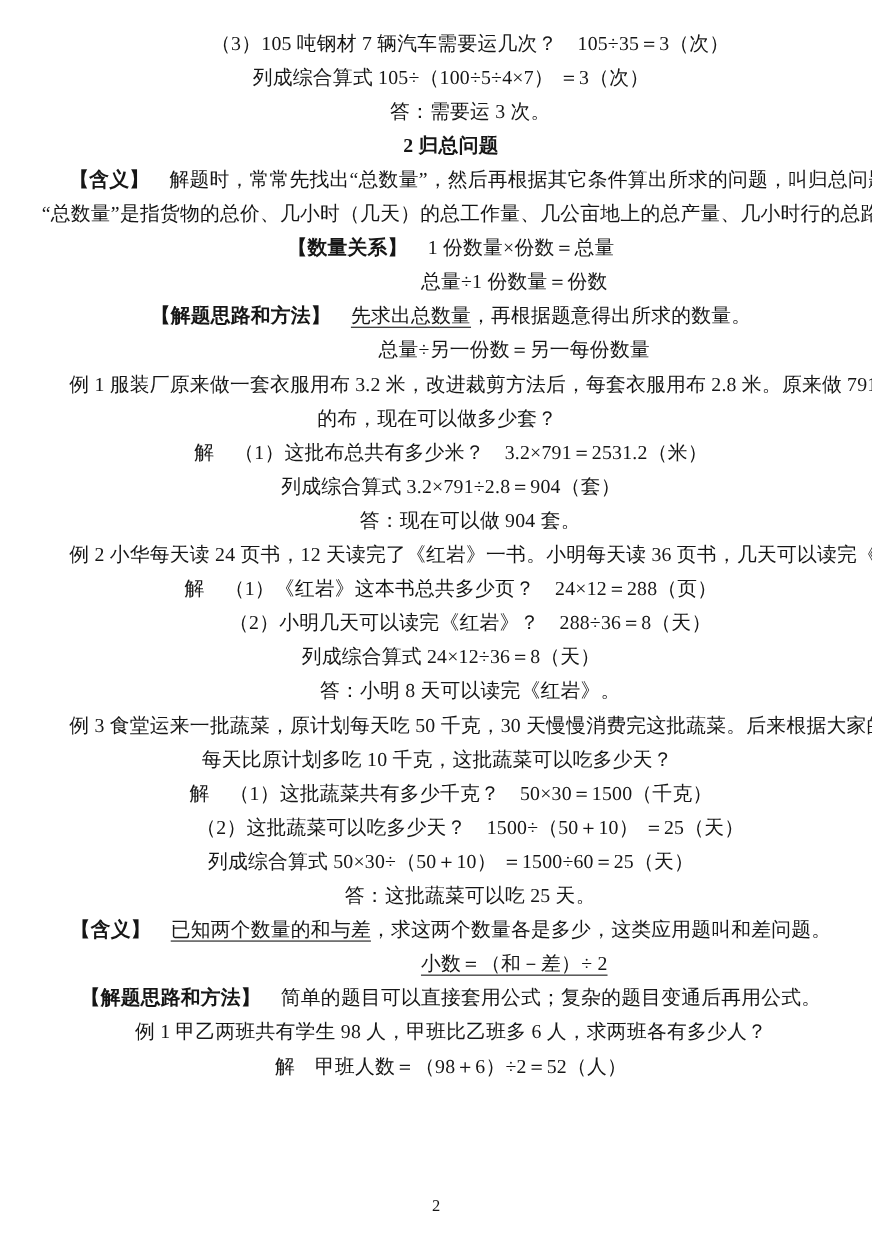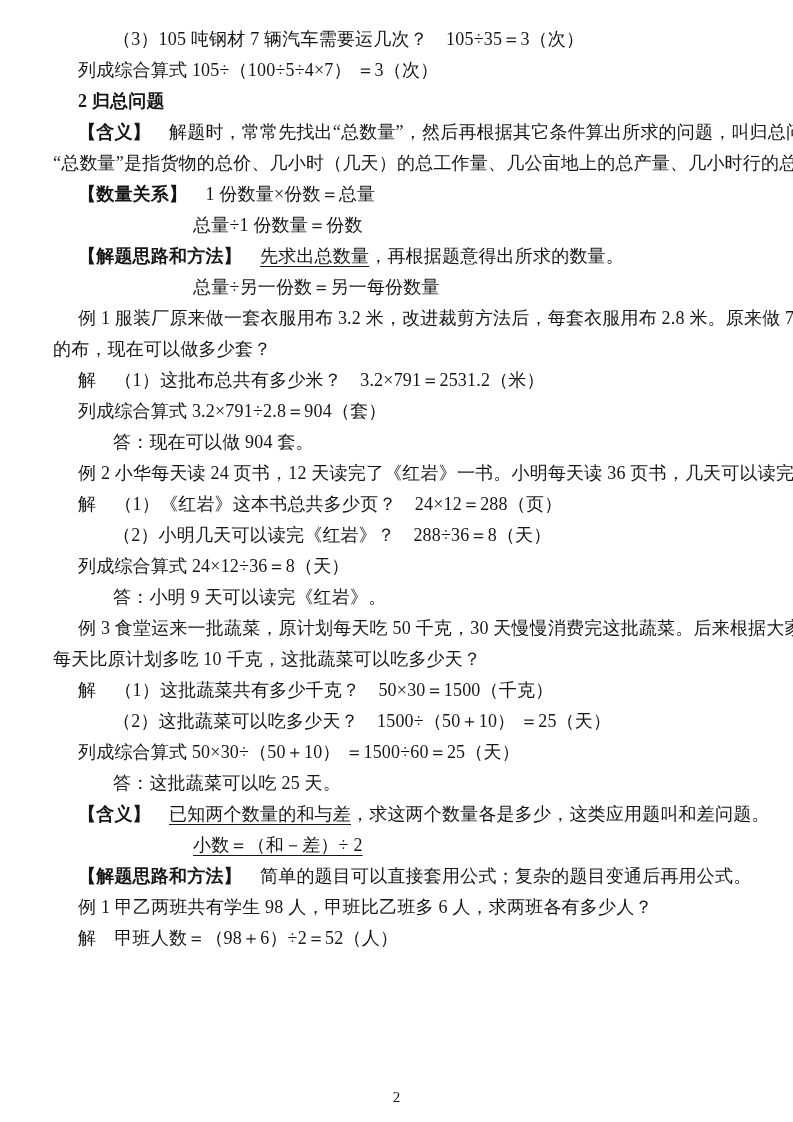--- a/index.html
+++ b/index.html
@@ -8,21 +8,22 @@
     width: 793px;
     height: 1122px;
     margin: 0 auto;
     background: #ffffff;
     position: relative;
     overflow: hidden;
     font-family: "Liberation Serif", "DejaVu Serif", serif;
     color: #161616;
   }
   .content {
-    padding: 24px 36px 0 53px;
+    padding: 24px 36px 0 38px;
+    text-align: center;
   }
   .line {
     height: 31px;
     line-height: 31px;
     font-size: 18px;
     white-space: nowrap;
     letter-spacing: 0.2px;
   }
   .ind0 { padding-left: 0; }
   .ind1 { padding-left: 25px; }
@@ -40,37 +41,38 @@
     color: #161616;
   }
 </style>
 </head>
 <body>
 
 <div class="page">
   <div class="content">
       <div class="line ind2"><span>（3）105 吨钢材 7 辆汽车需要运几次？　105÷35＝3（次）</span></div>
       <div class="line ind1"><span>列成综合算式 105÷（100÷5÷4×7） ＝3（次）</span></div>
+      <div class="line ind2"><span>答：需要运 3 次。</span></div>
       <div class="line ind1"><span class="b">2 归总问题</span></div>
       <div class="line ind1"><span class="b">【含义】</span><span>　解题时，常常先找出“总数量”，然后再根据其它条件算出所求的问题，叫归总问题。所谓</span></div>
       <div class="line ind0"><span>“总数量”是指货物的总价、几小时（几天）的总工作量、几公亩地上的总产量、几小时行的总路程等。</span></div>
       <div class="line ind1"><span class="b">【数量关系】</span><span>　1 份数量×份数＝总量</span></div>
       <div class="line ind3"><span>总量÷1 份数量＝份数</span></div>
       <div class="line ind1"><span class="b">【解题思路和方法】</span><span>　</span><span class="u">先求出总数量</span><span>，再根据题意得出所求的数量。</span></div>
       <div class="line ind3"><span>总量÷另一份数＝另一每份数量</span></div>
       <div class="line ind1"><span>例 1 服装厂原来做一套衣服用布 3.2 米，改进裁剪方法后，每套衣服用布 2.8 米。原来做 791 套衣服</span></div>
       <div class="line ind0"><span>的布，现在可以做多少套？</span></div>
       <div class="line ind1"><span>解　（1）这批布总共有多少米？　3.2×791＝2531.2（米）</span></div>
       <div class="line ind1"><span>列成综合算式 3.2×791÷2.8＝904（套）</span></div>
       <div class="line ind2"><span>答：现在可以做 904 套。</span></div>
       <div class="line ind1"><span>例 2 小华每天读 24 页书，12 天读完了《红岩》一书。小明每天读 36 页书，几天可以读完《红岩》？</span></div>
       <div class="line ind1"><span>解　（1）《红岩》这本书总共多少页？　24×12＝288（页）</span></div>
       <div class="line ind2"><span>（2）小明几天可以读完《红岩》？　288÷36＝8（天）</span></div>
       <div class="line ind1"><span>列成综合算式 24×12÷36＝8（天）</span></div>
-      <div class="line ind2"><span>答：小明 9 天可以读完《红岩》。</span></div>
+      <div class="line ind2"><span>答：小明 8 天可以读完《红岩》。</span></div>
       <div class="line ind1"><span>例 3 食堂运来一批蔬菜，原计划每天吃 50 千克，30 天慢慢消费完这批蔬菜。后来根据大家的意见，</span></div>
       <div class="line ind0"><span>每天比原计划多吃 10 千克，这批蔬菜可以吃多少天？</span></div>
       <div class="line ind1"><span>解　（1）这批蔬菜共有多少千克？　50×30＝1500（千克）</span></div>
       <div class="line ind2"><span>（2）这批蔬菜可以吃多少天？　1500÷（50＋10） ＝25（天）</span></div>
       <div class="line ind1"><span>列成综合算式 50×30÷（50＋10） ＝1500÷60＝25（天）</span></div>
       <div class="line ind2"><span>答：这批蔬菜可以吃 25 天。</span></div>
       <div class="line ind1"><span class="b">【含义】</span><span>　</span><span class="u">已知两个数量的和与差</span><span>，求这两个数量各是多少，这类应用题叫和差问题。</span></div>
       <div class="line ind3"><span class="u">小数＝（和－差）÷ 2</span></div>
       <div class="line ind1"><span class="b">【解题思路和方法】</span><span>　简单的题目可以直接套用公式；复杂的题目变通后再用公式。</span></div>
       <div class="line ind1"><span>例 1 甲乙两班共有学生 98 人，甲班比乙班多 6 人，求两班各有多少人？</span></div>

